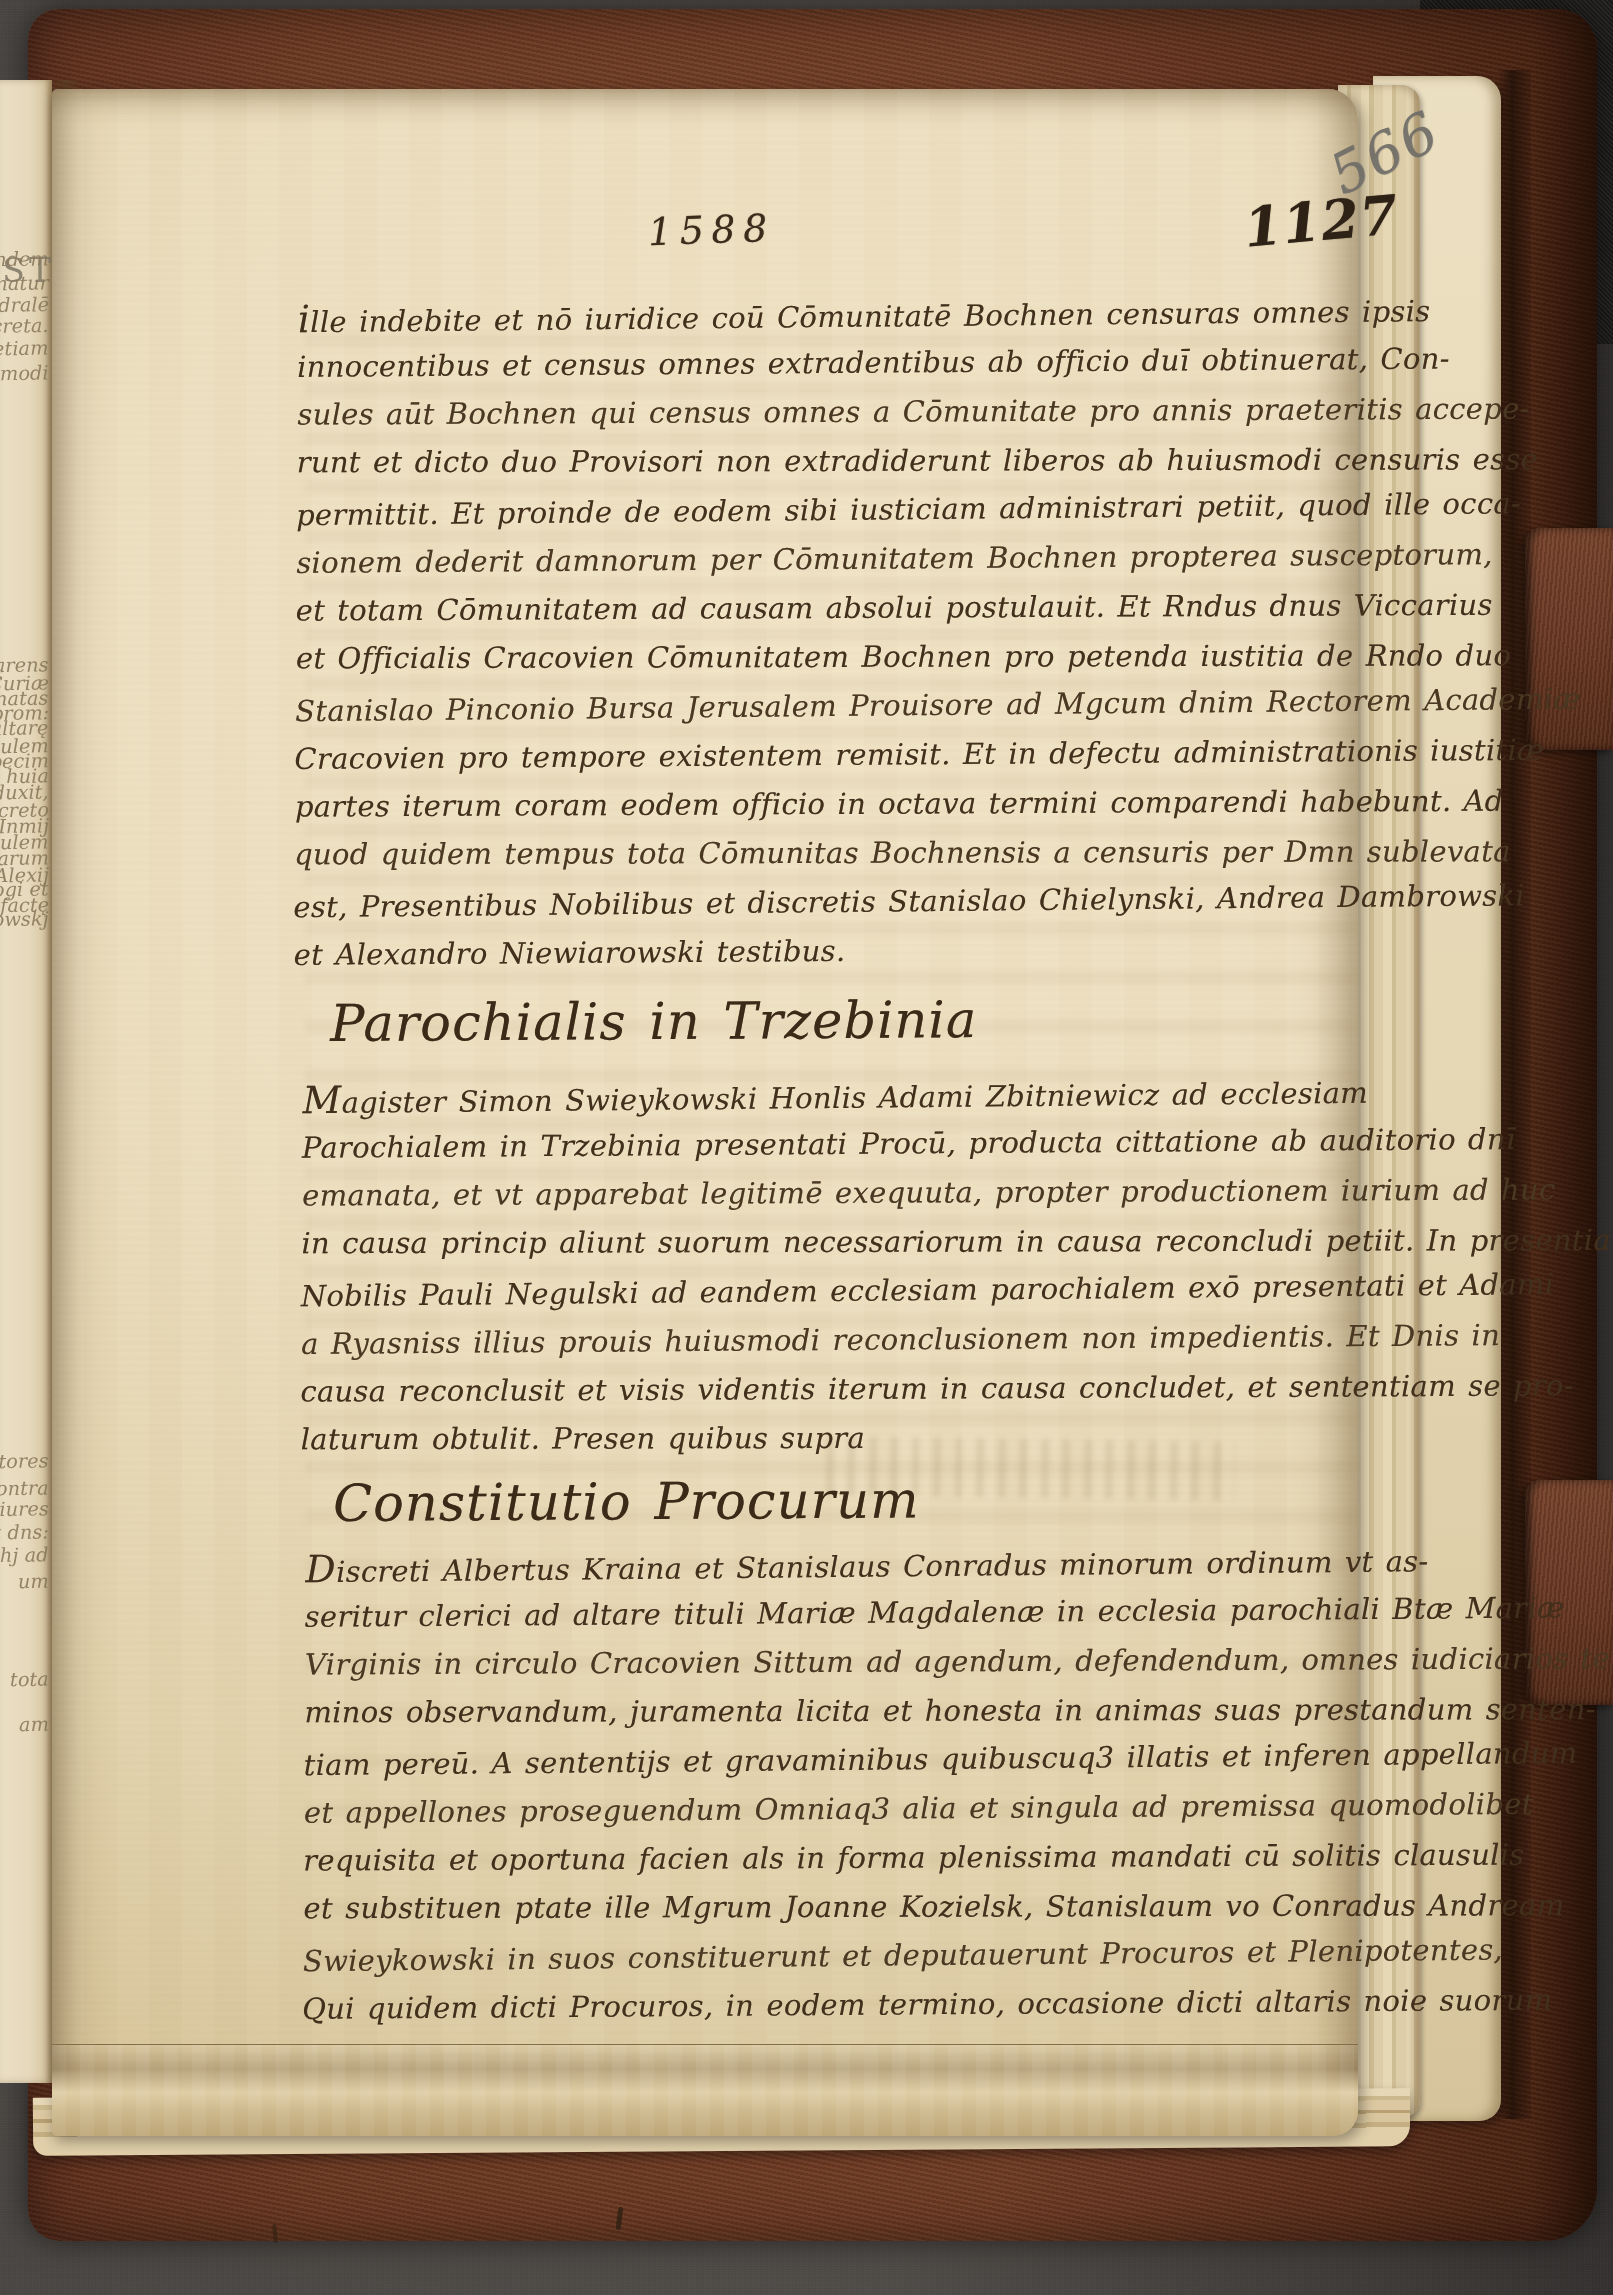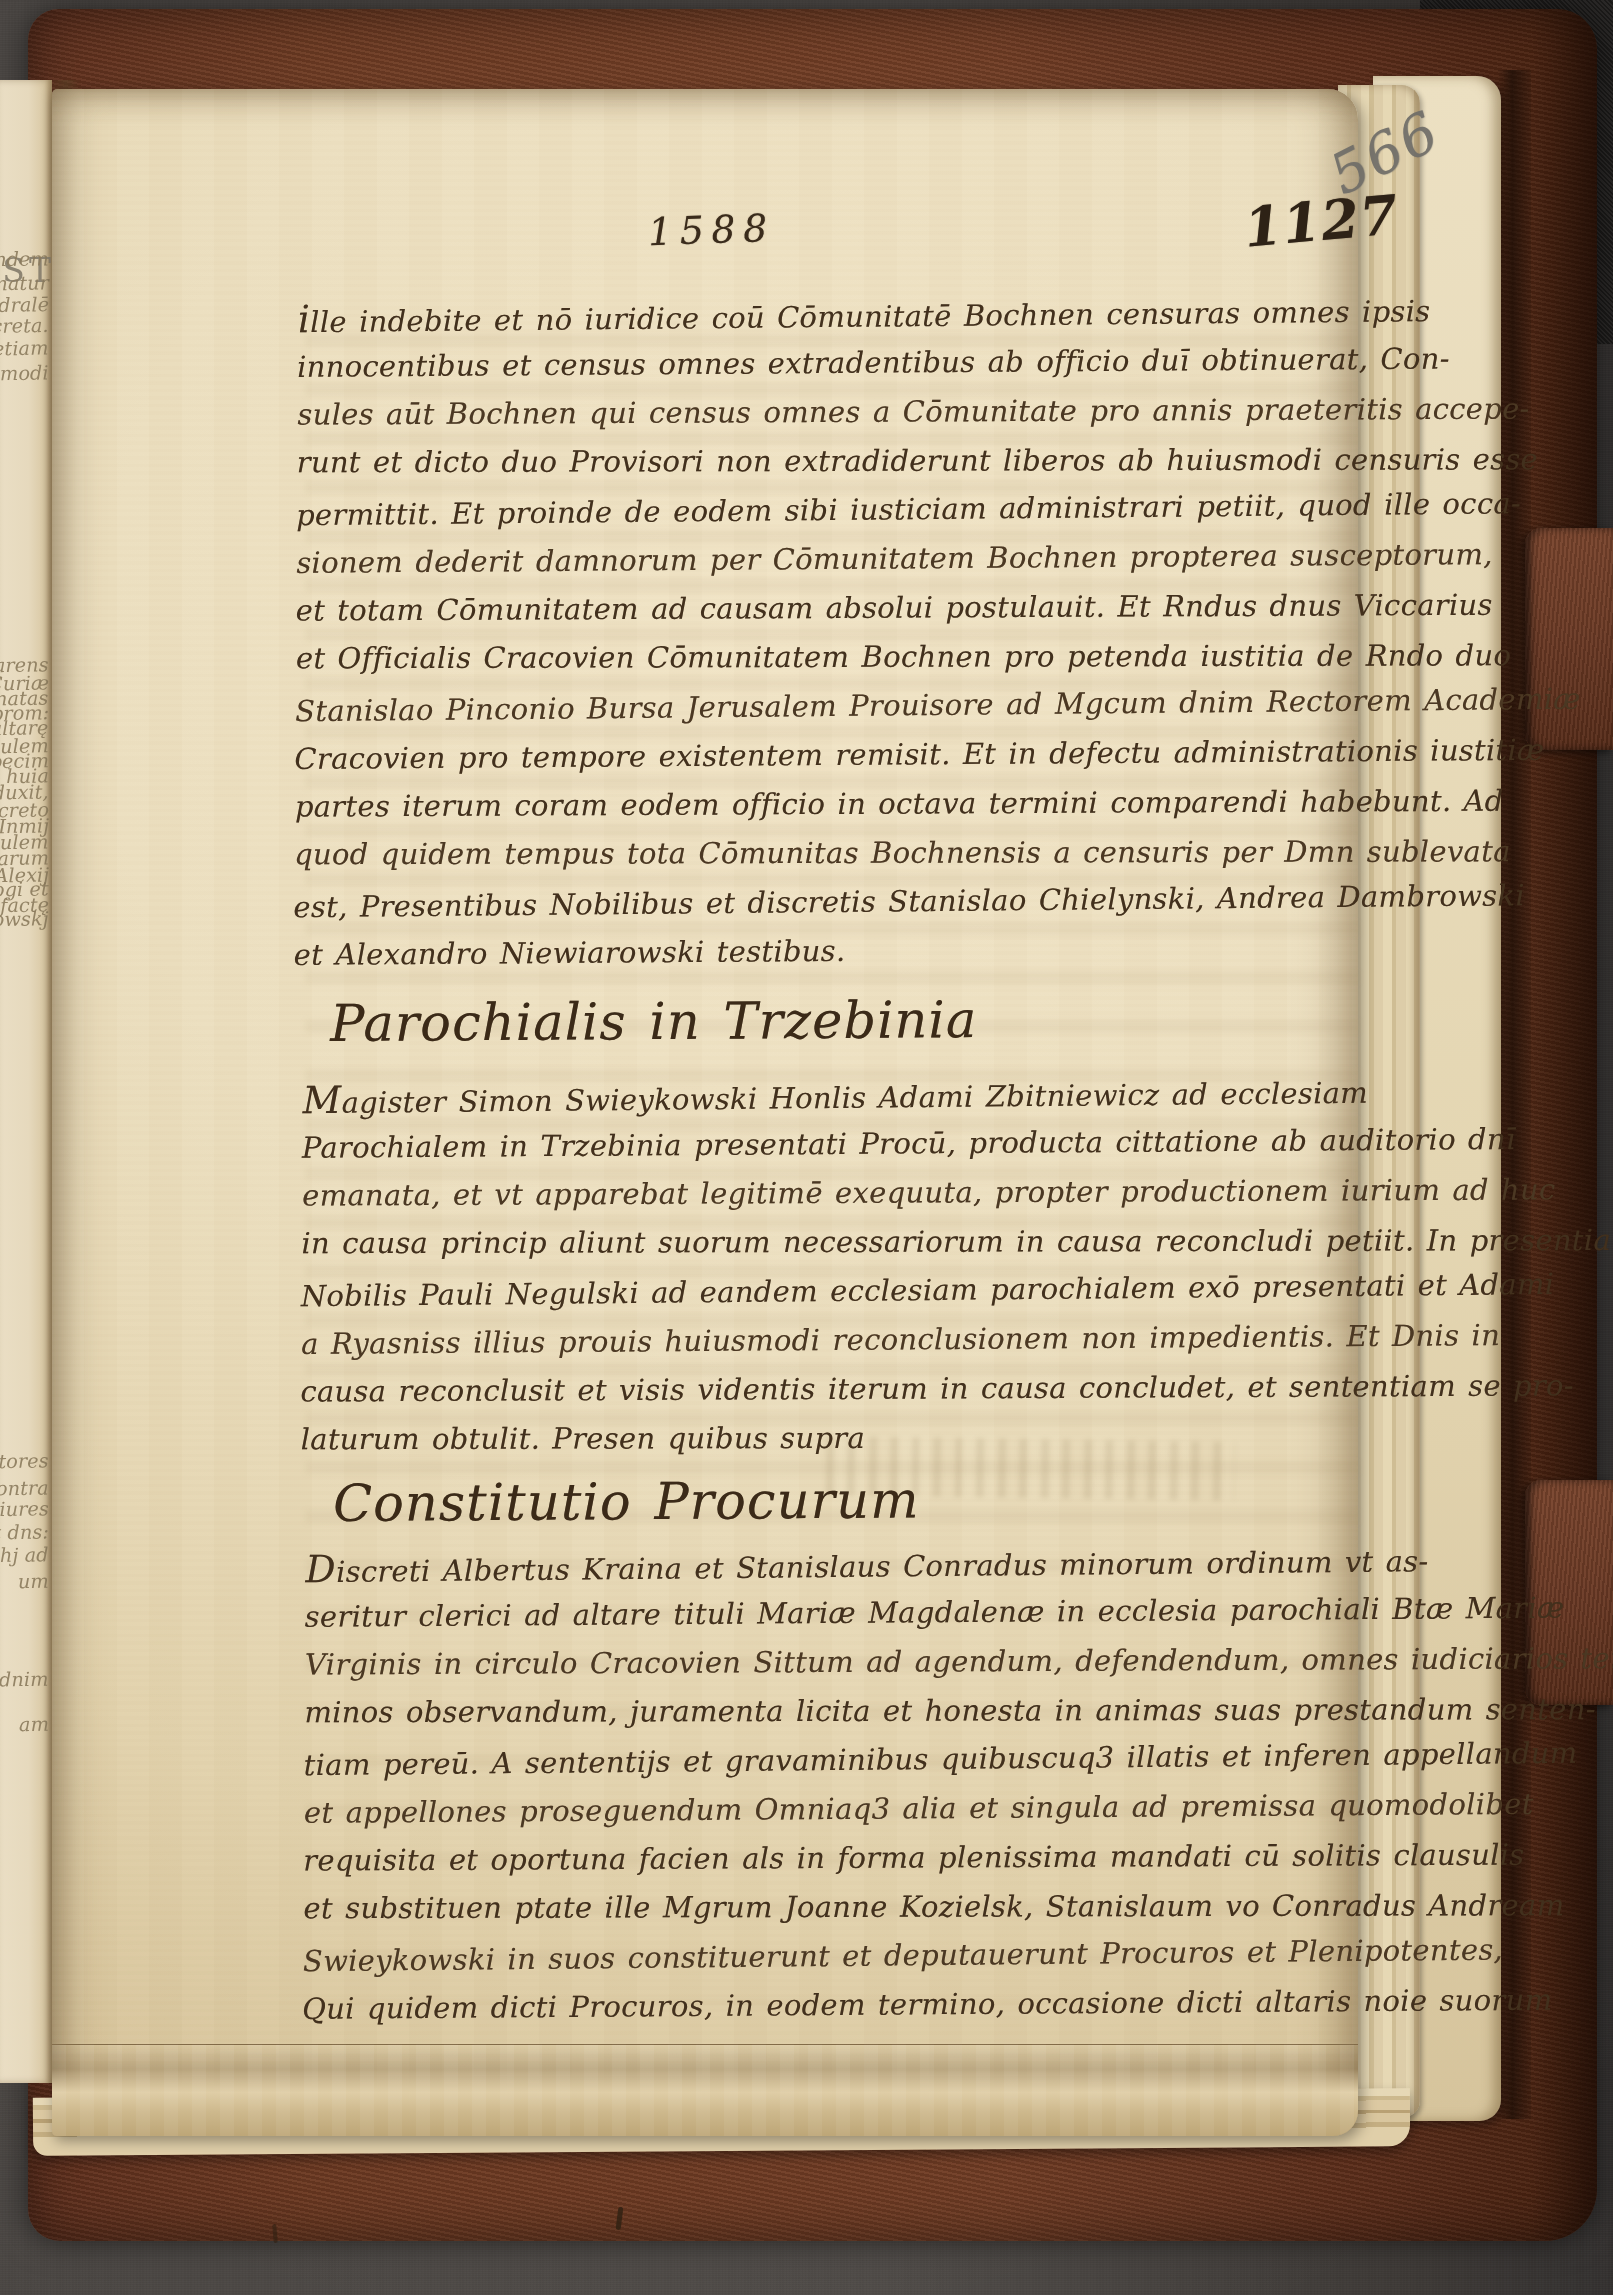--- a/index.html
+++ b/index.html
@@ -187,21 +187,21 @@
         <div class="frag" style="top: 798px;">cogi et</div>
         <div class="frag" style="top: 814px;">ic factę</div>
         <div class="frag" style="top: 828px;">ykowskj</div>
         <div class="frag" style="top: 1370px;">uratores</div>
         <div class="frag" style="top: 1397px;">contra</div>
         <div class="frag" style="top: 1418px;">ina iures</div>
         <div class="frag" style="top: 1441px;">et dns:</div>
         <div class="frag" style="top: 1464px; padding-left: 36px;">hj ad</div>
         <div class="frag" style="top: 1633px;">am</div>
         <div class="frag" style="top: 1490px;">um</div>
-        <div class="frag" style="top: 1588px;">dnim</div>
+        <div class="frag" style="top: 1588px;">tota</div>
       </div>
   </div>
   <div class="gutter"></div>
 
   <div class="page">
     <div class="fibers"></div>
     <div class="bleed"></div>
     <div class="ghost"></div>
 
     <div class="year">1588</div>

